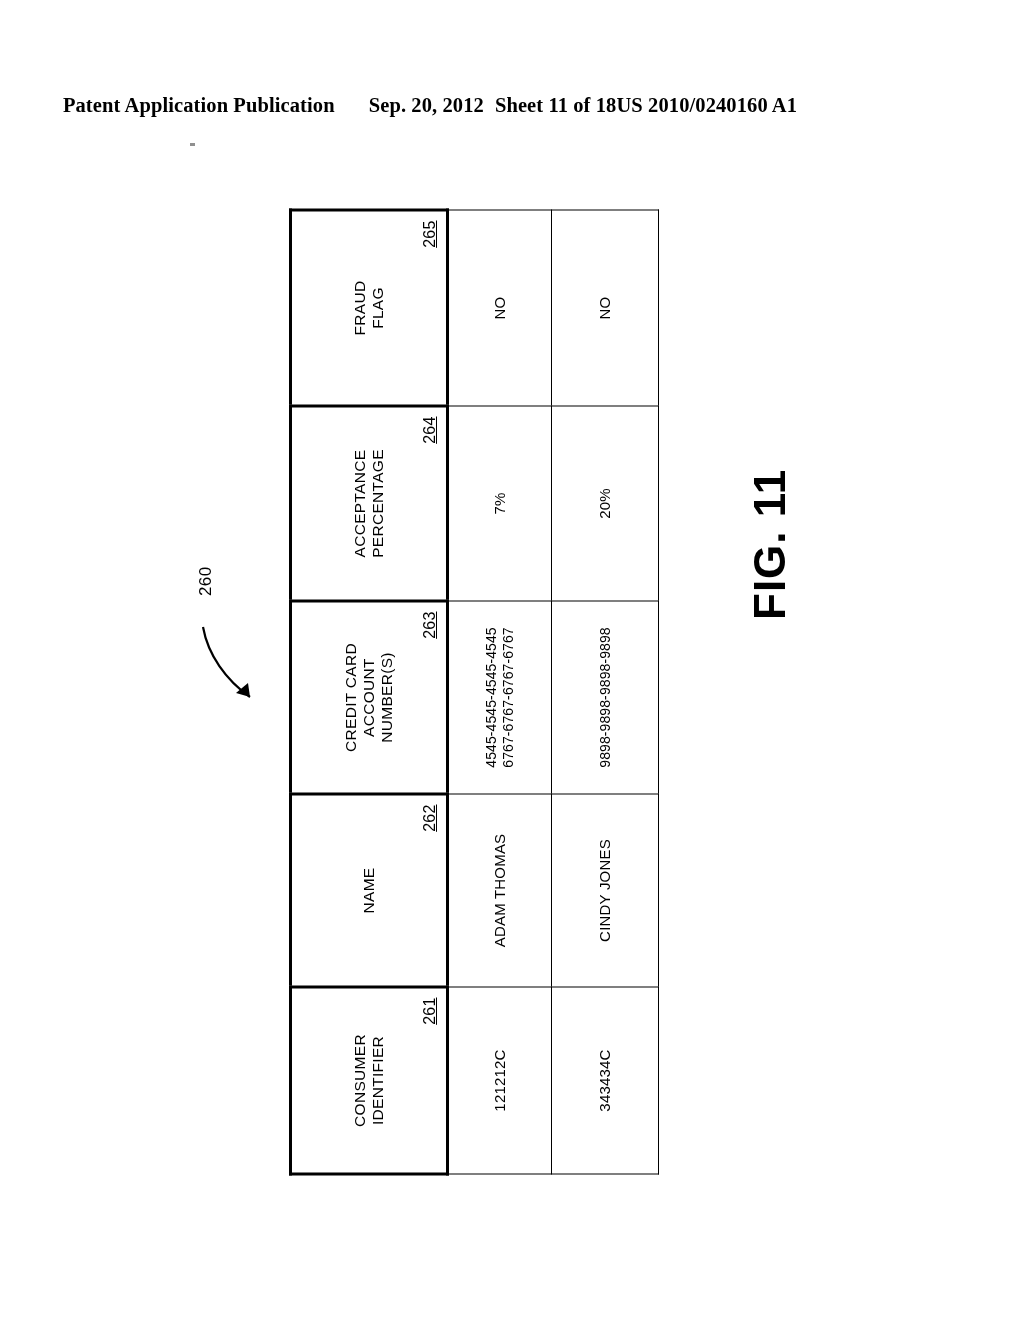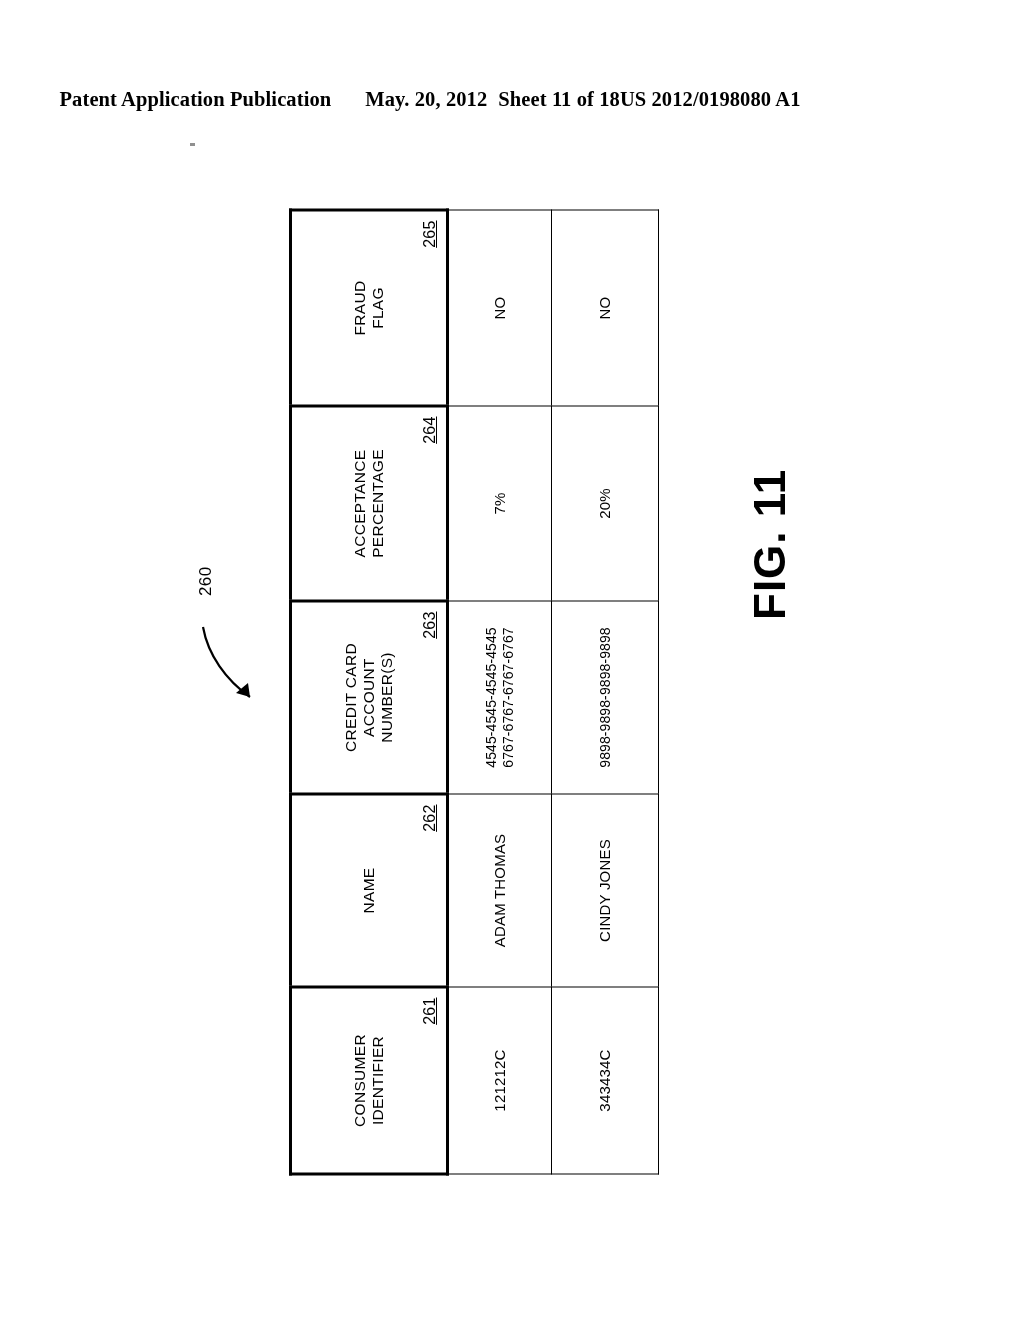--- a/index.html
+++ b/index.html
@@ -12,21 +12,21 @@
     height: 1320px;
     position: relative;
     font-family: "Liberation Sans", sans-serif;
     color: #000000;
     overflow: hidden;
   }
 
   
   .pub-header {
     position: absolute;
-    top: 88px;
+    top: 94px;
     left: 0;
     width: 860px;
     display: flex;
     justify-content: center;
     align-items: baseline;
     font-family: "Liberation Serif", serif;
     font-weight: bold;
     font-size: 20.5px;
     letter-spacing: 0.1px;
     white-space: nowrap;
@@ -161,23 +161,23 @@
     width: 5px;
     height: 3px;
     opacity: .75;
   }
 </style>
 </head>
 <body>
 
 <div class="pub-header">
   <span class="seg-title">Patent Application Publication</span>
-  <span class="seg-date">May. 20, 2012</span>
+  <span class="seg-date">Sep. 20, 2012</span>
   <span class="seg-sheet">Sheet 11 of 18</span>
-  <span class="seg-num">US 2012/0198080 A1</span>
+  <span class="seg-num">US 2010/0240160 A1</span>
 </div>
 
 <div class="sheet">
 
   <div class="speck" style="left:190px; top:143px;"></div>
 
   <div class="callout-260">260</div>
   <svg class="leader-svg" viewBox="0 0 90 95">
     <path d="M 5 2 C 10 30, 28 55, 52 72" stroke="#000" stroke-width="2.2" fill="none"></path>
     <polygon points="52,72 38,68 50,58" fill="#000"></polygon>

